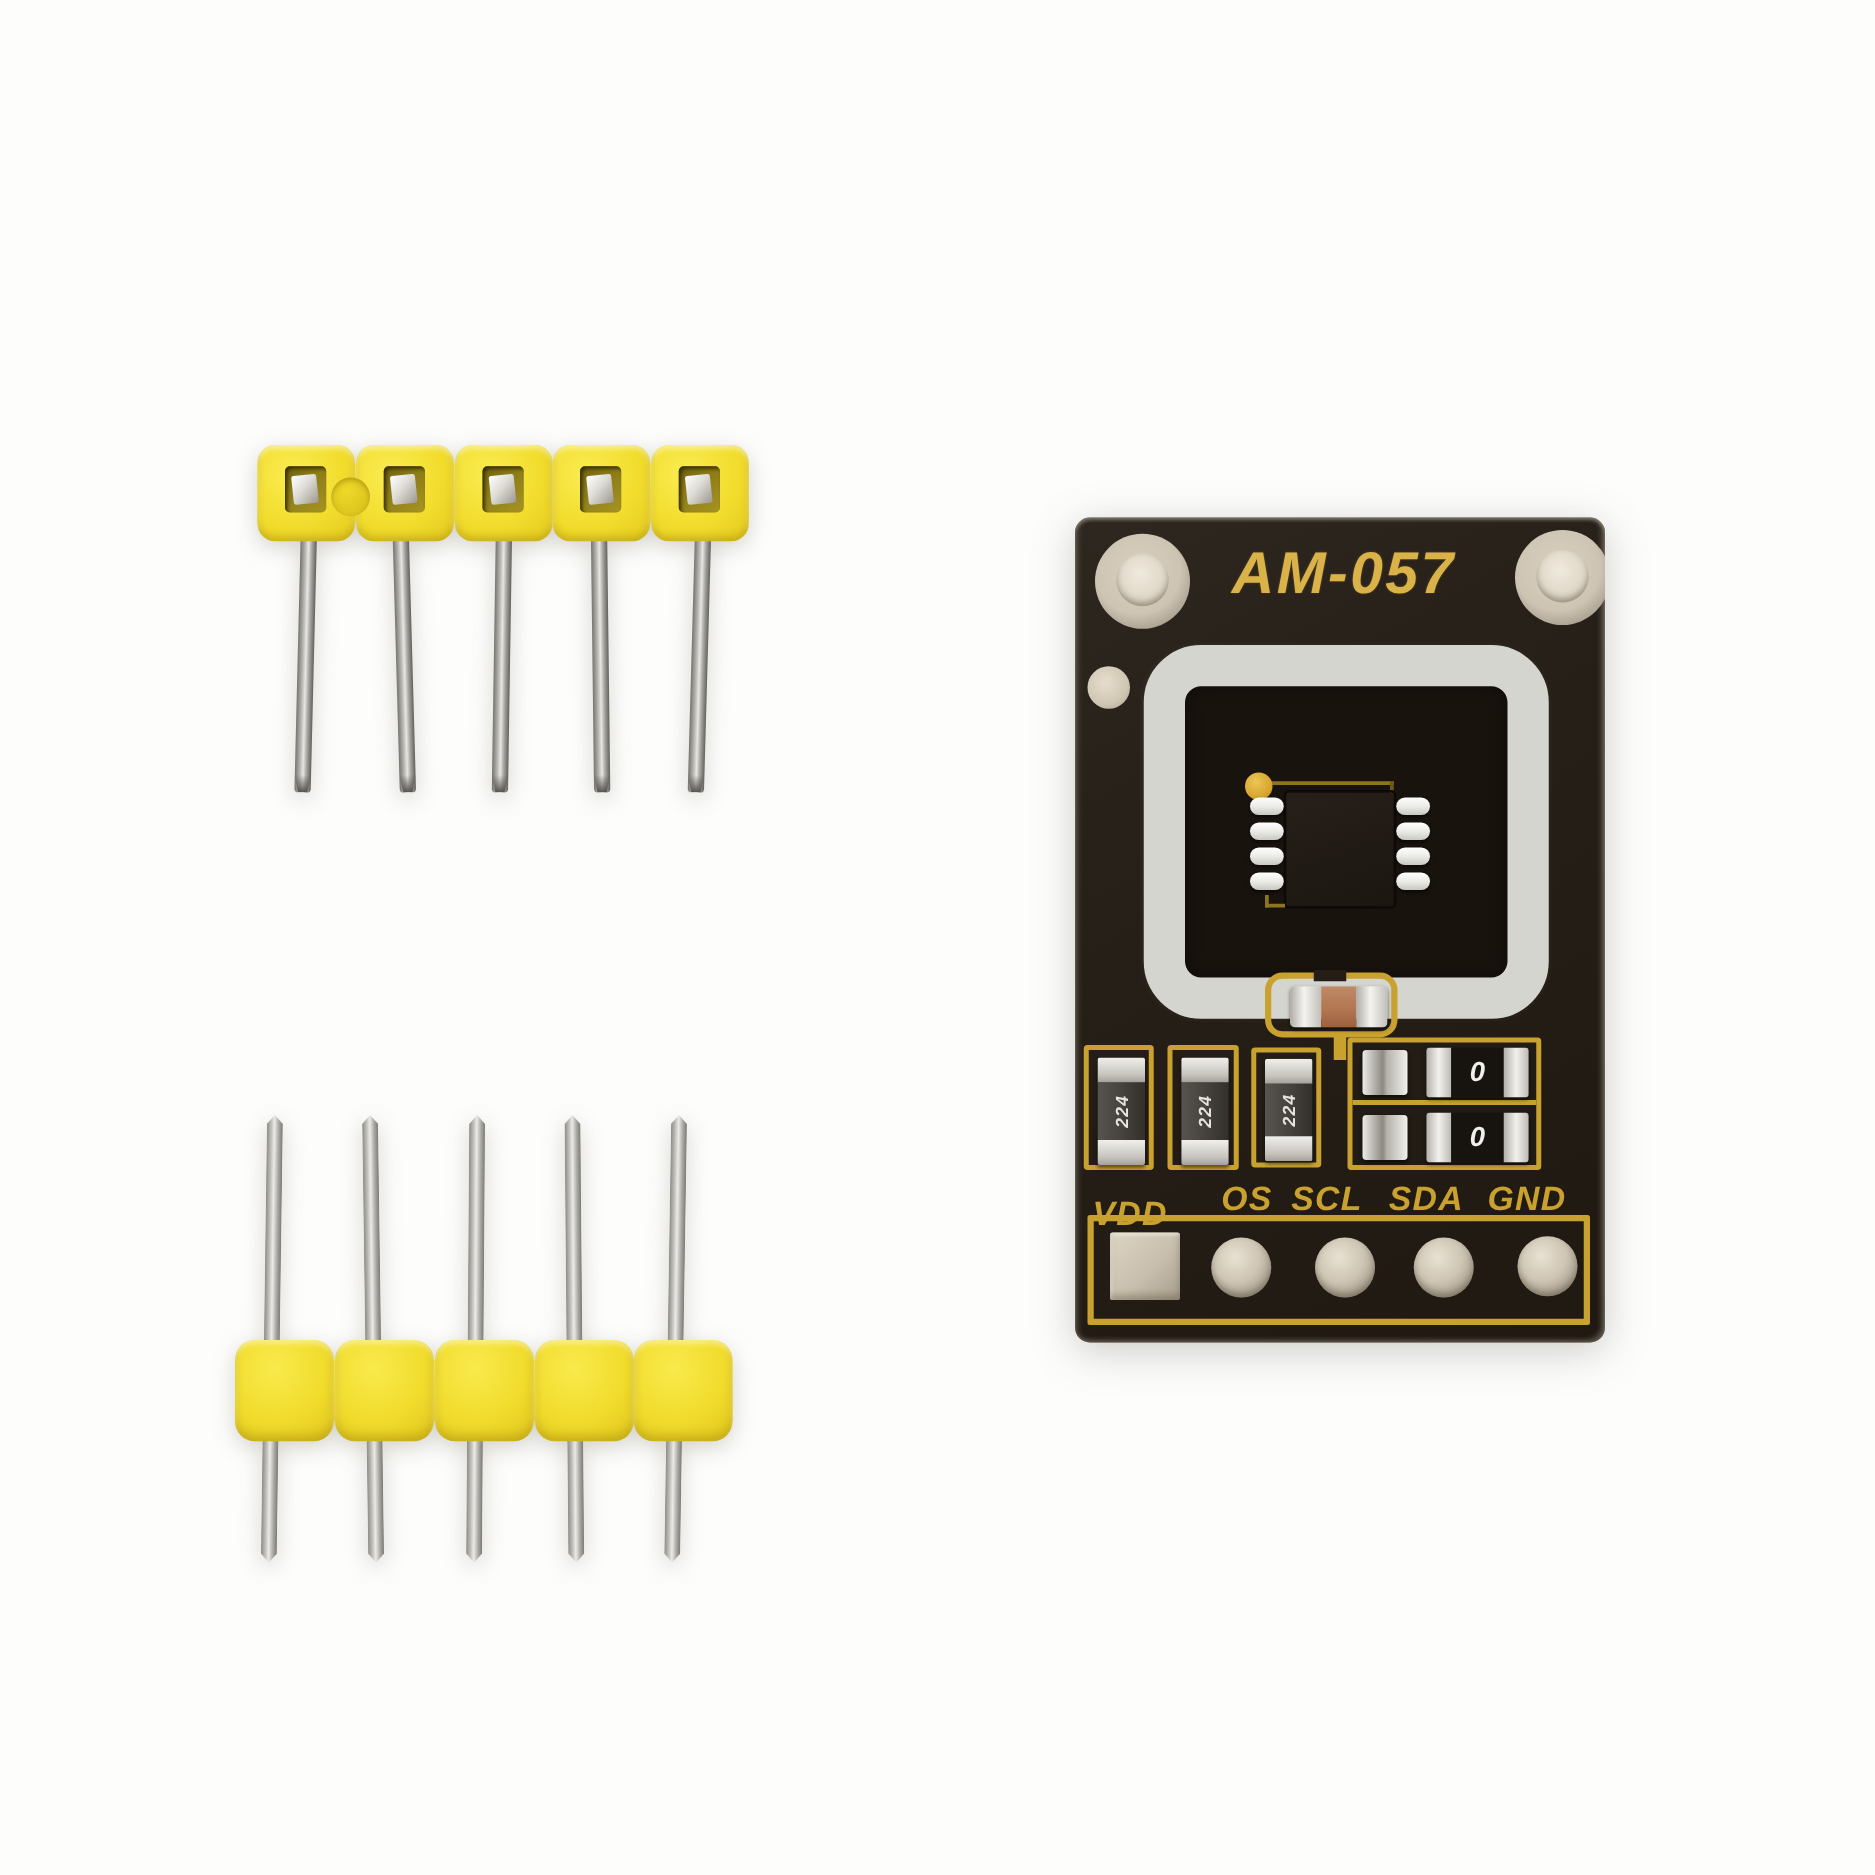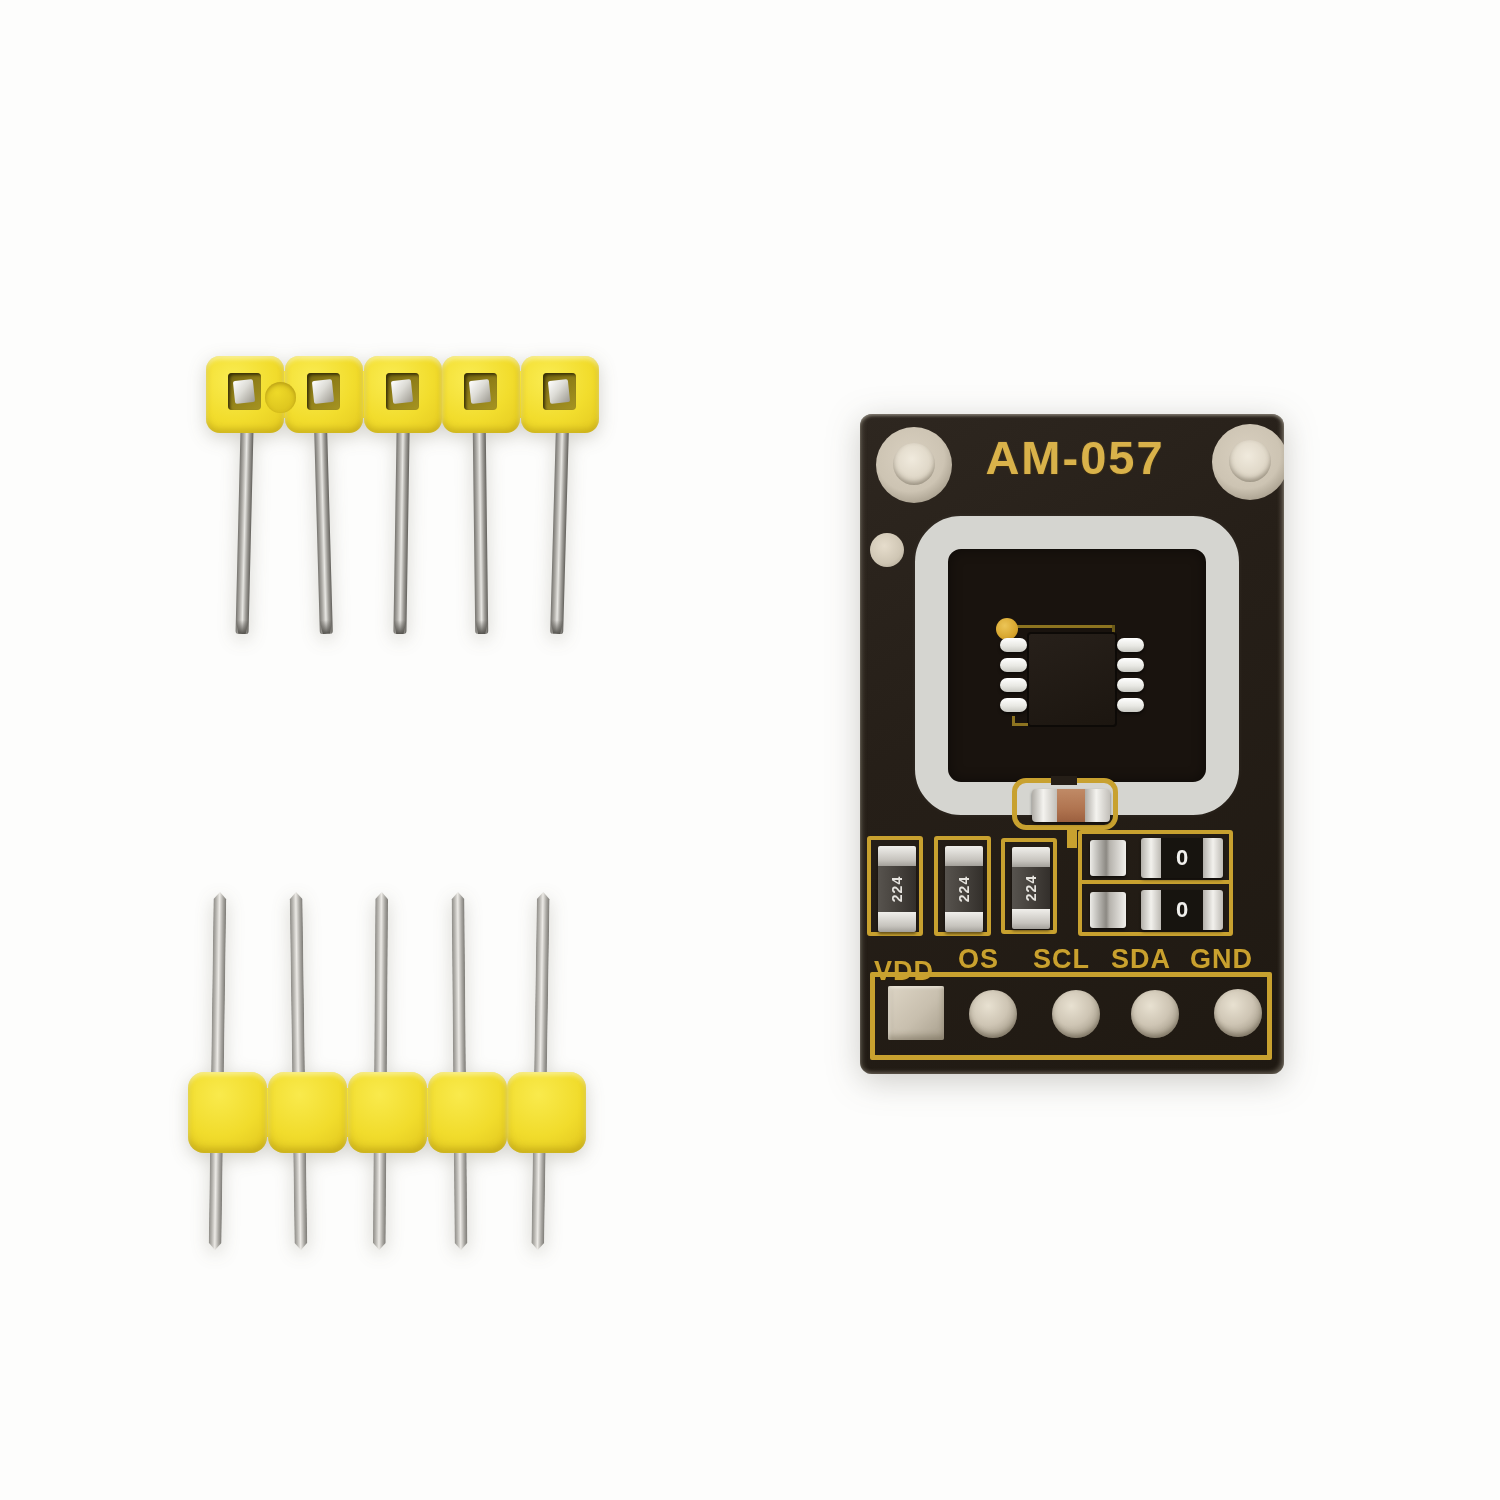--- a/index.html
+++ b/index.html
@@ -1,17 +1,17 @@
 <!DOCTYPE html>
 <html><head>
 <meta charset="utf-8">
 <style>
   * { margin:0; padding:0; box-sizing:border-box; }
   body { background:#ffffff; font-family:"Liberation Sans", sans-serif; }
-  .scene { position:relative; width:1500px; height:1500px; background:#fdfdfc; overflow:hidden; }
+  .scene { position:relative; width:1500px; height:1500px; background:#fdfdfc; overflow:hidden;font-style:italic; }
   .abs { position:absolute; }
 
   
   .fheader { left:206px; top:356px; width:393px; height:284px; filter:drop-shadow(0 5px 9px rgba(70,62,40,.22)); }
   .fh-bar { left:0; top:15px; width:393px; height:47px; background:linear-gradient(180deg,#f7e63a,#ecd324); }
   .fh-cell { top:0; width:78px; height:77px; border-radius:14px;
              background:radial-gradient(circle at 35% 30%, #faec52 0%, #f2dd2d 55%, #e3c91f 100%);
              box-shadow:inset 0 -4px 6px rgba(150,120,10,.35), inset 0 3px 4px rgba(255,255,230,.55); }
   .fh-hole { position:absolute; left:22px; top:17px; width:33px; height:37px; border-radius:4px;
              background:linear-gradient(145deg,#6e6110 0%, #8d7c17 40%, #a69422 100%);
@@ -223,21 +223,21 @@
       <div class="z-mid">0</div>
       <div class="z-end"></div>
     </div>
     <div class="abs zres" style="left:281px; top:476px;">
       <div class="z-end"></div>
       <div class="z-mid">0</div>
       <div class="z-end"></div>
     </div>
 
     <div class="abs plabel" style="left:14px;margin-top:12px;">VDD</div>
-    <div class="abs plabel" style="left:98px;">OS</div>
+    <div class="abs plabel" style="left:117px;">OS</div>
     <div class="abs plabel" style="left:173px;">SCL</div>
     <div class="abs plabel" style="left:251px;">SDA</div>
     <div class="abs plabel" style="left:330px;">GND</div>
 
     <div class="abs pad-outline"></div>
     <div class="abs pad-square"></div>
     <div class="abs pad-round" style="left:109px;"></div>
     <div class="abs pad-round" style="left:192px;"></div>
     <div class="abs pad-round" style="left:271px;"></div>
     <div class="abs pad-round" style="left:354px; top:575px;"></div>

